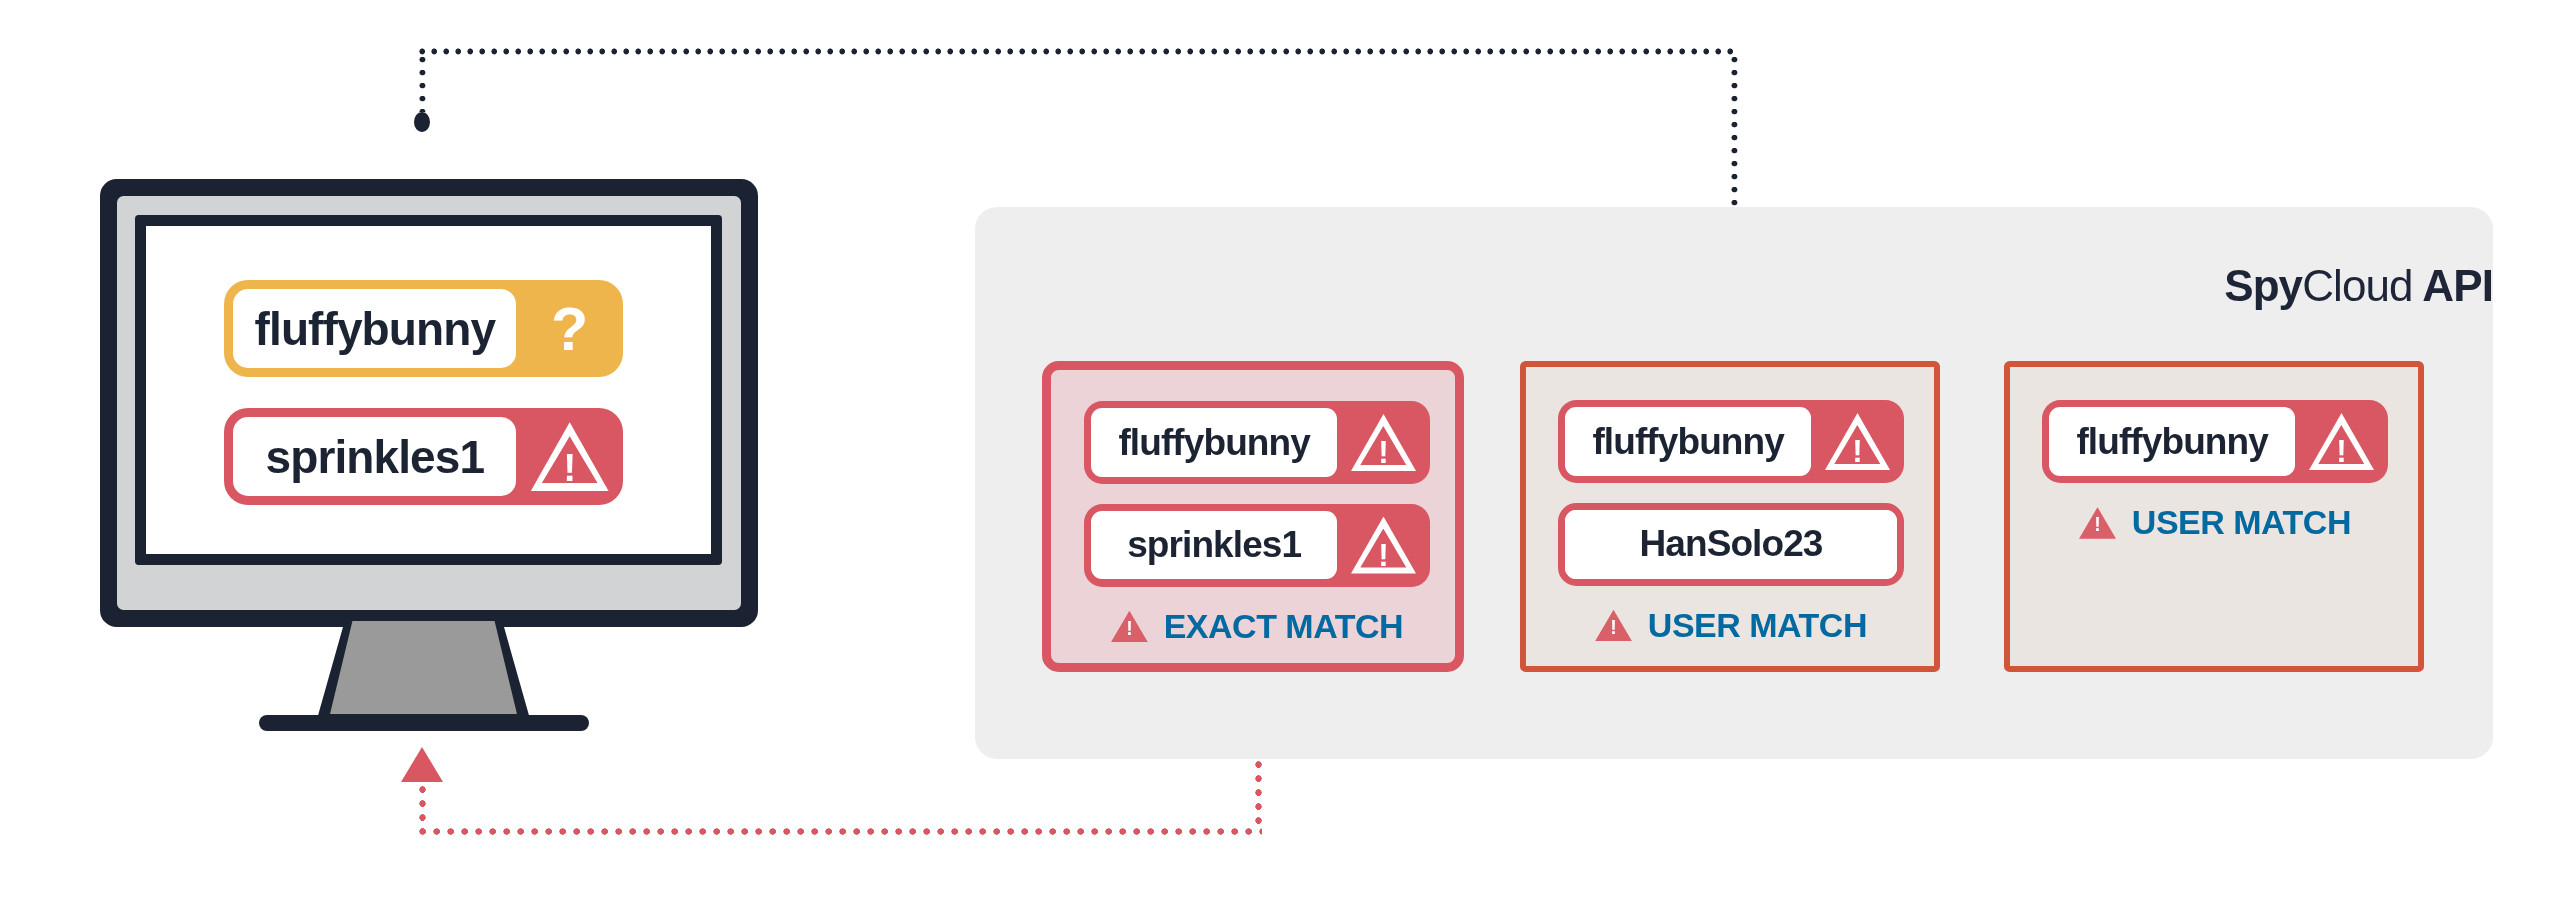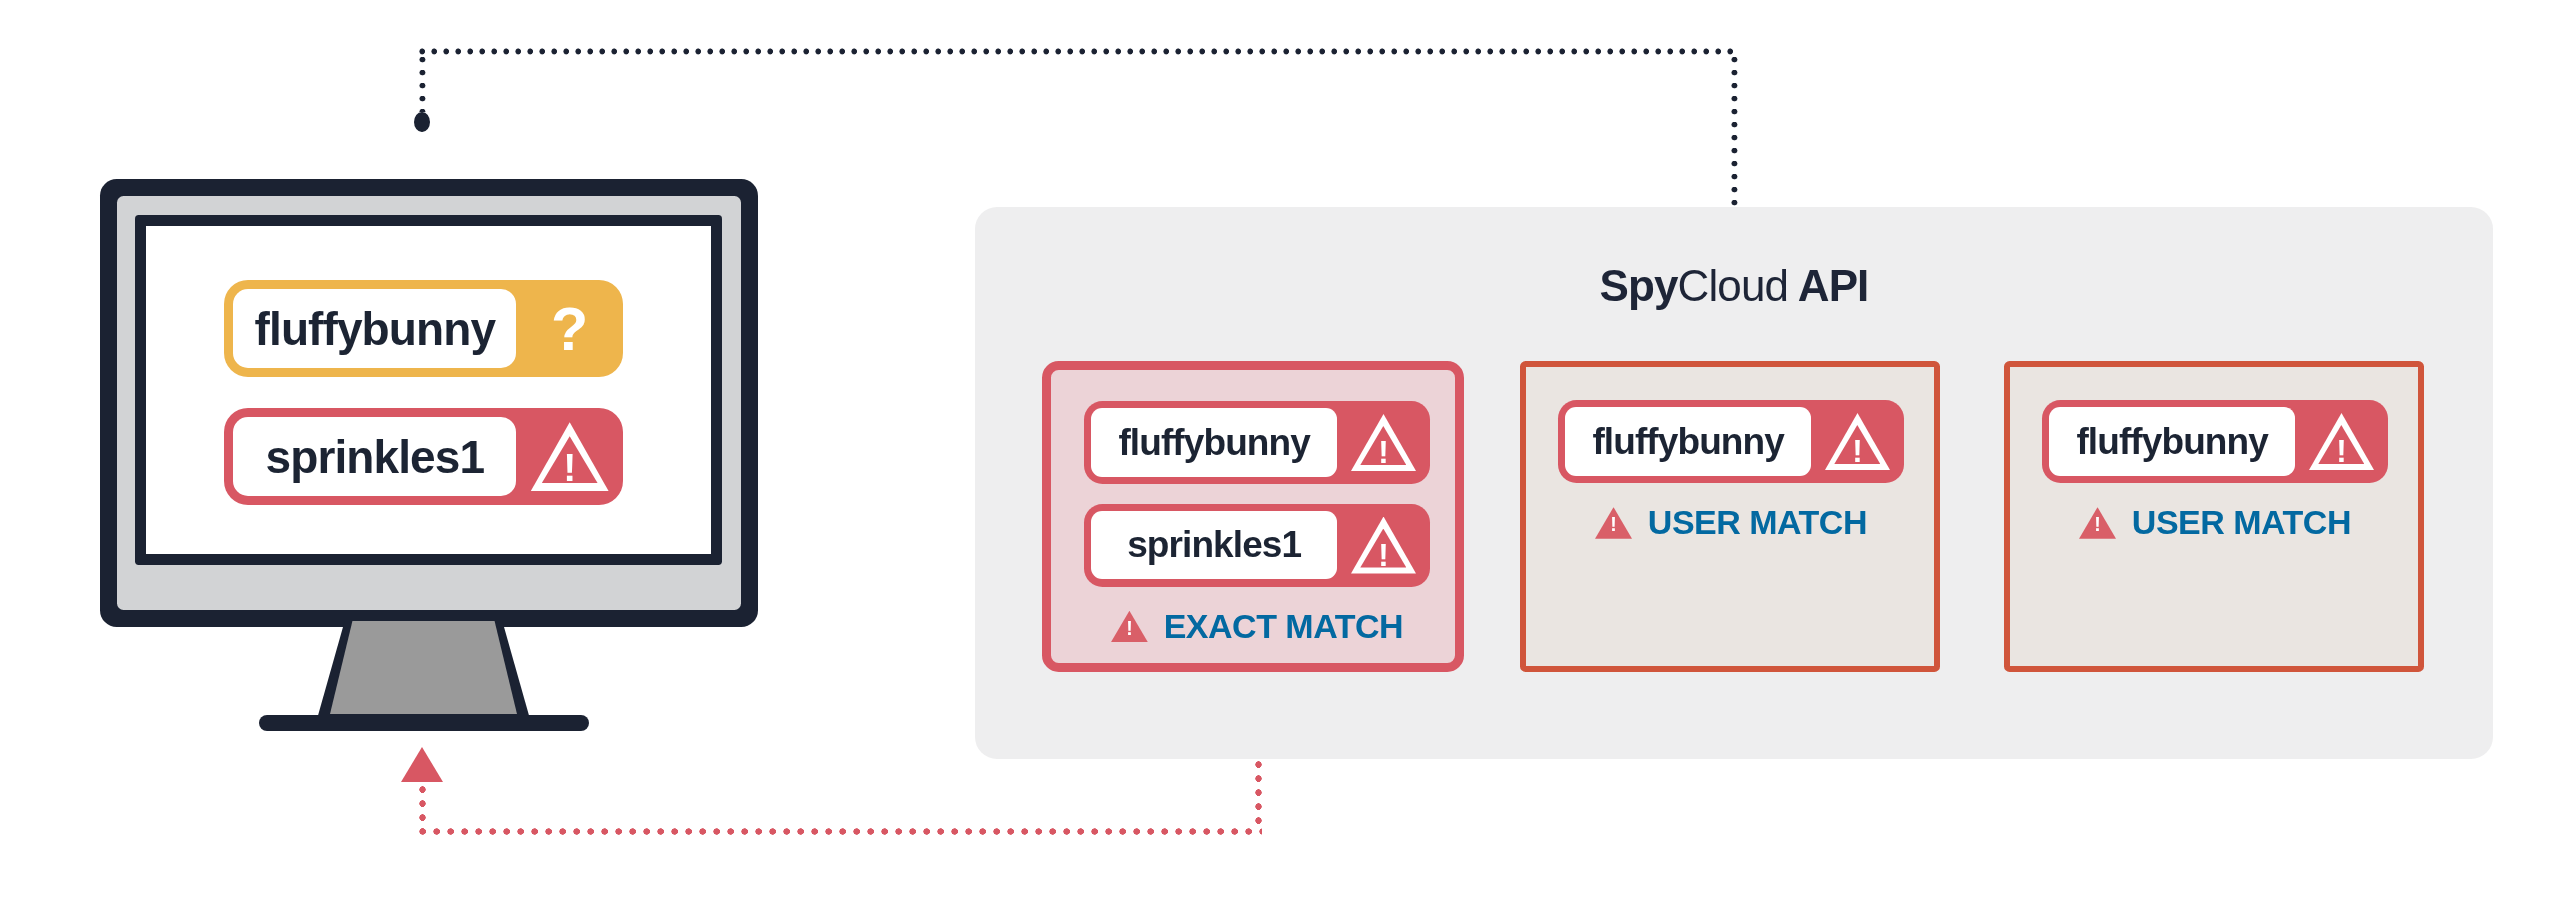--- a/index.html
+++ b/index.html
@@ -42,21 +42,21 @@
   .warn .w-ex{position:absolute;color:#ffffff;font-weight:700;font-style:normal;width:100%;text-align:center;}
   .warn-big{width:78px;height:69px;}
   .warn-big .w-in{left:11px;top:14px;width:56px;height:47px;}
   .warn-big .w-ex{font-size:39px;top:24px;}
   .warn-sm{width:65px;height:57px;}
   .warn-sm .w-in{left:9.3px;top:12px;width:46px;height:39px;}
   .warn-sm .w-ex{font-size:31.5px;top:20.4px;}
 
   
   .panel{left:975px;top:207px;width:1518px;height:552px;background:#eeeeef;border-radius:22px;}
-  .panel-title{position:absolute;left:0;right:0;top:54px;text-align:center;font-size:44px;color:#1e2537;letter-spacing:-0.9px;}
+  .panel-title{position:absolute;left:0;right:0;top:54px;text-align:right;font-size:44px;color:#1e2537;letter-spacing:-0.9px;}
   .t-bold{font-weight:700;}
   .t-light{font-weight:400;}
   .t-api{font-weight:700;}
 
   
   .card{position:absolute;top:154px;height:311px;box-sizing:border-box;}
   .card.exact{left:67px;width:422px;background:#ecd3d7;border:9.3px solid #d85763;border-radius:16.7px;padding:31px 0 0 33px;}
   .card.user{background:#eae5e1;border:6.5px solid #d0553b;border-radius:5.6px;padding:33px 0 0 32px;}
   .card.user-2{left:545px;width:420px;}
   .card.user-3{left:1029px;width:420px;}
@@ -166,20 +166,25 @@
           <span class="c-text">fluffybunny</span>
         </div>
       <div class="c-icon">
         <span class="warn warn-sm">
             <i class="w-out"></i>
             <i class="w-in"></i>
             <b class="w-ex">!</b>
           </span>
       </div>
     </div>
+    <div class="c-pill plain">
+      <div class="c-white">
+          <span class="c-text">HanSolo23</span>
+        </div>
+    </div>
     <div class="card-label">
       <span class="label-tri">
           <b>!</b>
         </span>
       <span class="label-text">USER MATCH</span>
     </div>
   </div>
 
   <div class="card user user-3">
     <div class="c-pill">

